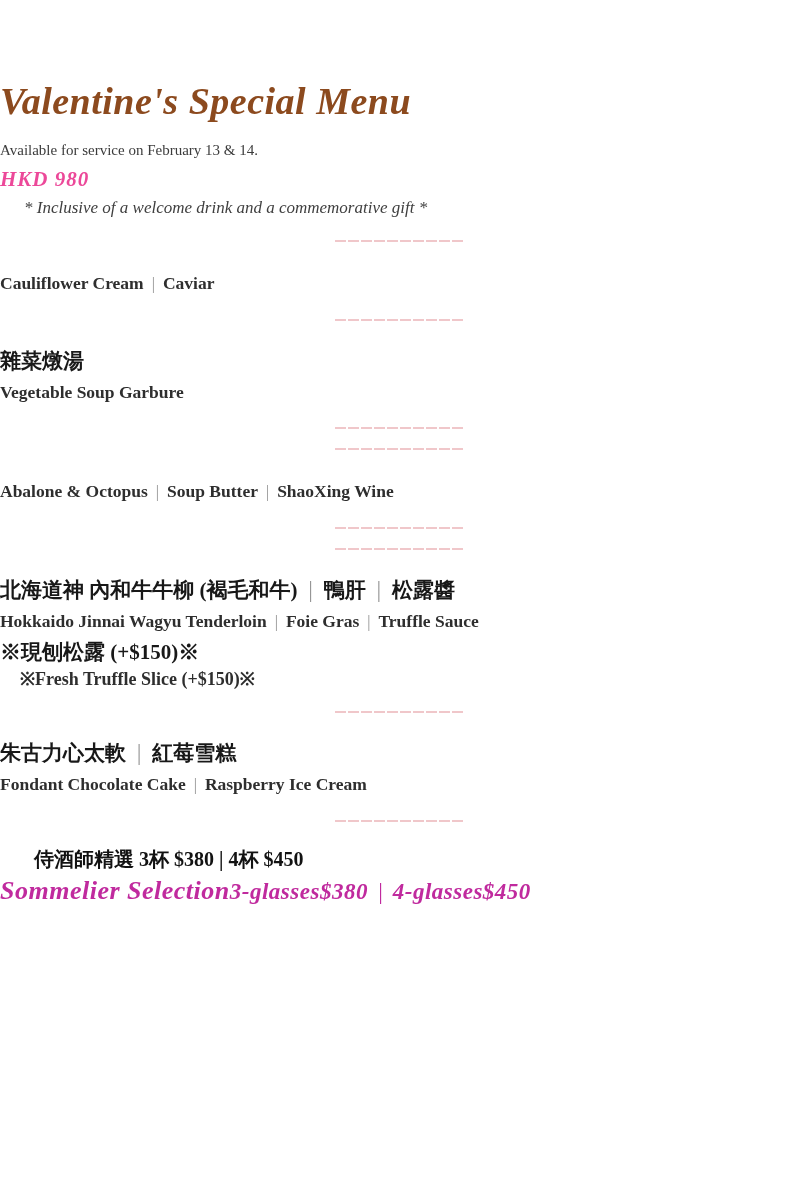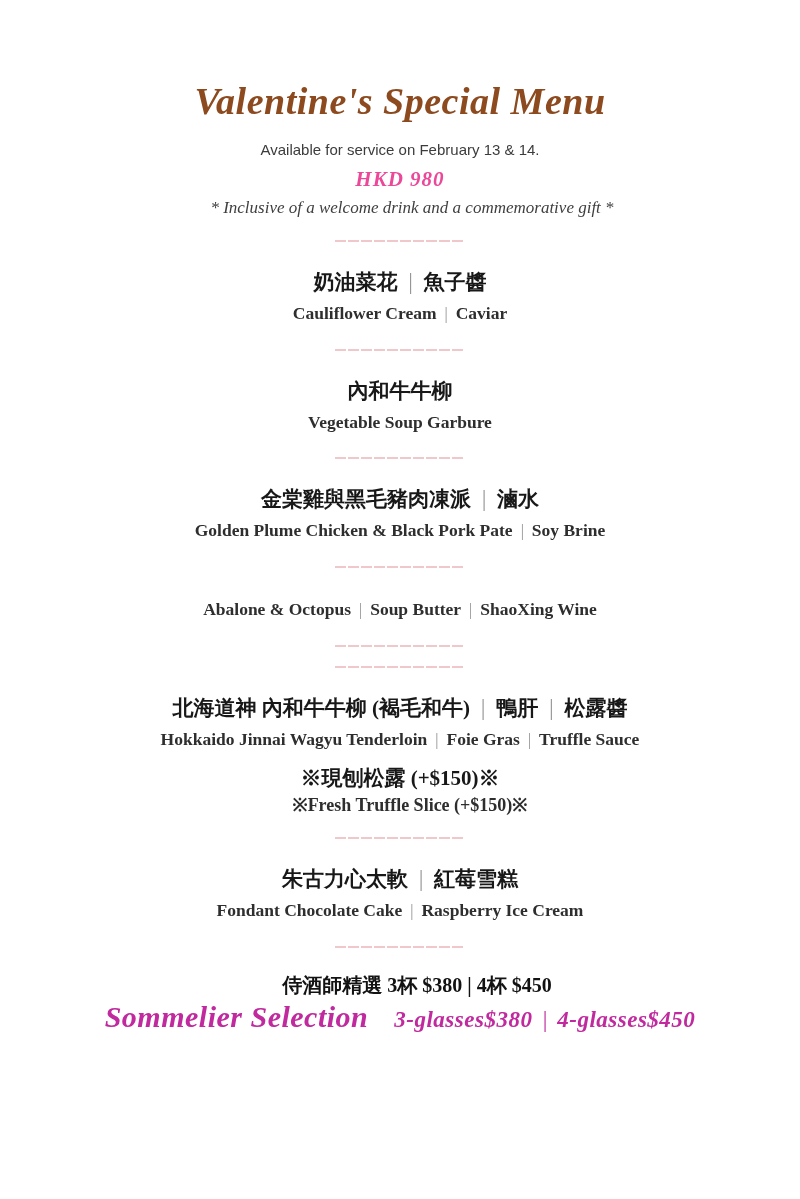--- a/index.html
+++ b/index.html
@@ -9,35 +9,34 @@
   }
   body {
     width: 800px;
     height: 1199px;
     overflow: hidden;
     font-family: "Liberation Serif", serif;
     color: #1f1f1f;
   }
   .menu {
     width: 800px;
-    text-align: center;
   }
   .menu-title {
     margin-top: 80px;
     font-family: "Liberation Serif", serif;
     font-size: 38px;
     line-height: 42px;
     font-weight: 700;
     font-style: italic;
     color: #8c4a1e;
     letter-spacing: 0.5px;
   }
   .availability {
     margin-top: 19px;
-    font-family: Liberation Sans, sans-serif;
+    font-family: Liberation Serif, serif;
     font-size: 15px;
     line-height: 18px;
     color: #3c3c3c;
   }
   .price {
     margin-top: 9px;
     font-size: 21px;
     line-height: 22px;
     font-weight: 700;
     font-style: italic;
@@ -85,21 +84,20 @@
     margin: 0 11px;
     font-weight: 400;
     color: #8f8f8f;
     transform: scaleY(1.05);
   }
   .en .sep {
     margin: 0 8px;
     font-size: 16px;
   }
   .supp-cjk {
-    margin-top: 8px;
     font-size: 21px;
     line-height: 28px;
     font-weight: 700;
     color: #181818;
   }
   .supp-en {
     font-size: 18px;
     line-height: 26px;
     font-weight: 700;
     color: #2e2e2e;
@@ -116,71 +114,59 @@
   .script-line {
     margin-top: 2px;
     font-size: 23px;
     line-height: 30px;
     font-weight: 700;
     font-style: italic;
     color: #c02a9e;
     letter-spacing: 0.5px;
   }
   .script-name {
-    font-size: 30px;
-    margin-right: 26px;
+    font-size: 26px;
   }
   .script-sep {
     display: inline-block;
     margin: 0 9px;
     font-weight: 400;
   }
 </style>
 </head>
 <body>
 
 <div class="menu">
 
   <div class="menu-title">Valentine's Special Menu</div>
   <div class="availability">Available for service on February 13 &amp; 14.</div>
   <div class="price">HKD 980</div>
   <div class="inclusive-note">* Inclusive of a welcome drink and a commemorative gift *</div>
 
   <div class="divider first"></div>
 
   <div class="course">
+    <div class="en">
+      <span>Cauliflower Cream</span><span class="sep">|</span><span>Caviar</span>
+    </div>
+  </div>
+
+  <div class="divider"></div>
+
+  <div class="course">
     <div class="cjk">
-      <span>奶油菜花</span><span class="sep">|</span><span>魚子醬</span>
-    </div>
-    <div class="en">
-      <span>Cauliflower Cream</span><span class="sep">|</span><span>Caviar</span>
-    </div>
-  </div>
-
-  <div class="divider"></div>
-
-  <div class="course">
-    <div class="cjk">
-      <span>內和牛牛柳</span>
+      <span>雜菜燉湯</span>
     </div>
     <div class="en">
       <span>Vegetable Soup Garbure</span>
     </div>
   </div>
 
   <div class="divider"></div>
 
-  <div class="course">
-    <div class="cjk">
-      <span>金棠雞與黑毛豬肉凍派</span><span class="sep">|</span><span>滷水</span>
-    </div>
-    <div class="en">
-      <span>Golden Plume Chicken &amp; Black Pork Pate</span><span class="sep">|</span><span>Soy Brine</span>
-    </div>
-  </div>
 
   <div class="divider"></div>
 
   <div class="course">
     <div class="en">
       <span>Abalone &amp; Octopus</span><span class="sep">|</span><span>Soup Butter</span><span class="sep">|</span><span>ShaoXing Wine</span>
     </div>
   </div>
 
   <div class="divider"></div>

